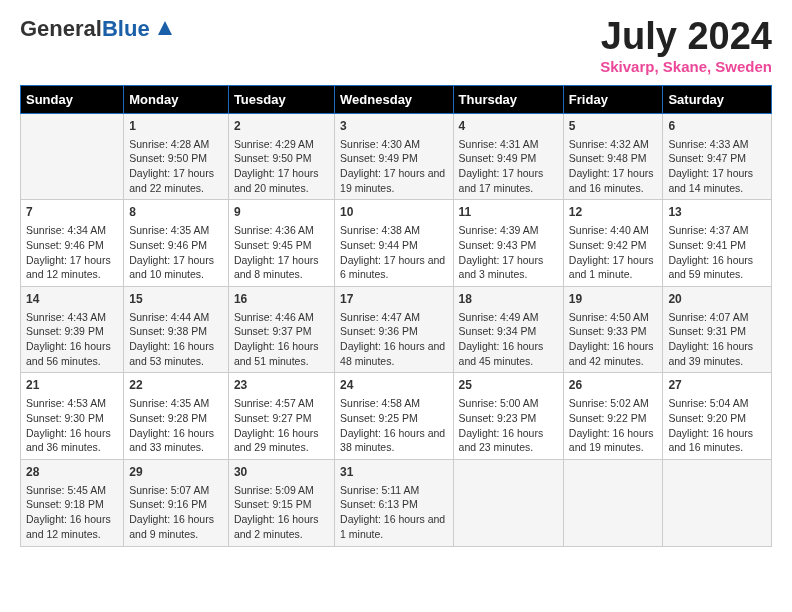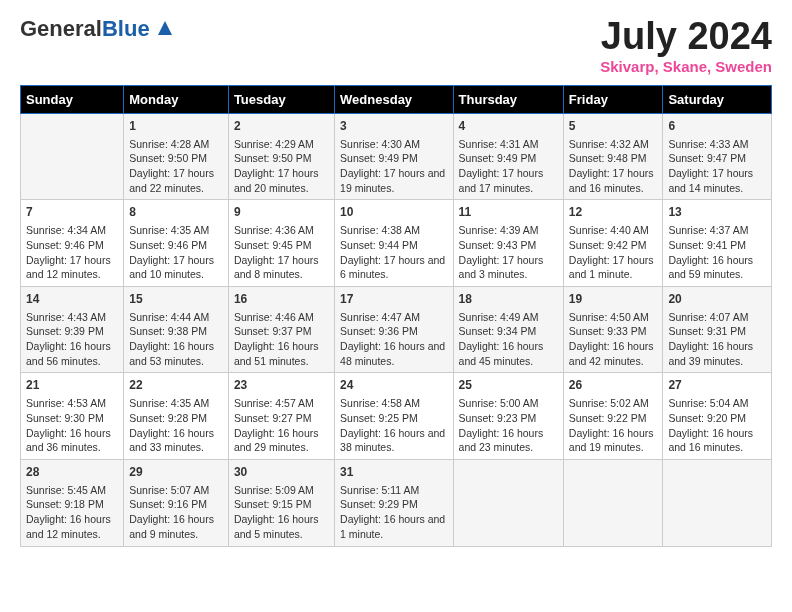--- a/index.html
+++ b/index.html
@@ -290,26 +290,26 @@
         <td>
           <span class="date-num">29</span>
           <div>Sunrise: 5:07 AM</div>
           <div>Sunset: 9:16 PM</div>
           <div>Daylight: 16 hours and 9 minutes.</div>
         </td>
         <td>
           <span class="date-num">30</span>
           <div>Sunrise: 5:09 AM</div>
           <div>Sunset: 9:15 PM</div>
-          <div>Daylight: 16 hours and 5 minutes.</div>
+          <div>Daylight: 16 hours and 2 minutes.</div>
         </td>
         <td>
           <span class="date-num">31</span>
           <div>Sunrise: 5:11 AM</div>
-          <div>Sunset: 9:29 PM</div>
+          <div>Sunset: 6:13 PM</div>
           <div>Daylight: 16 hours and 1 minute.</div>
         </td>
         <td></td>
         <td></td>
         <td></td>
       </tr>
     </tbody>
 </table>
 
 </body></html>

